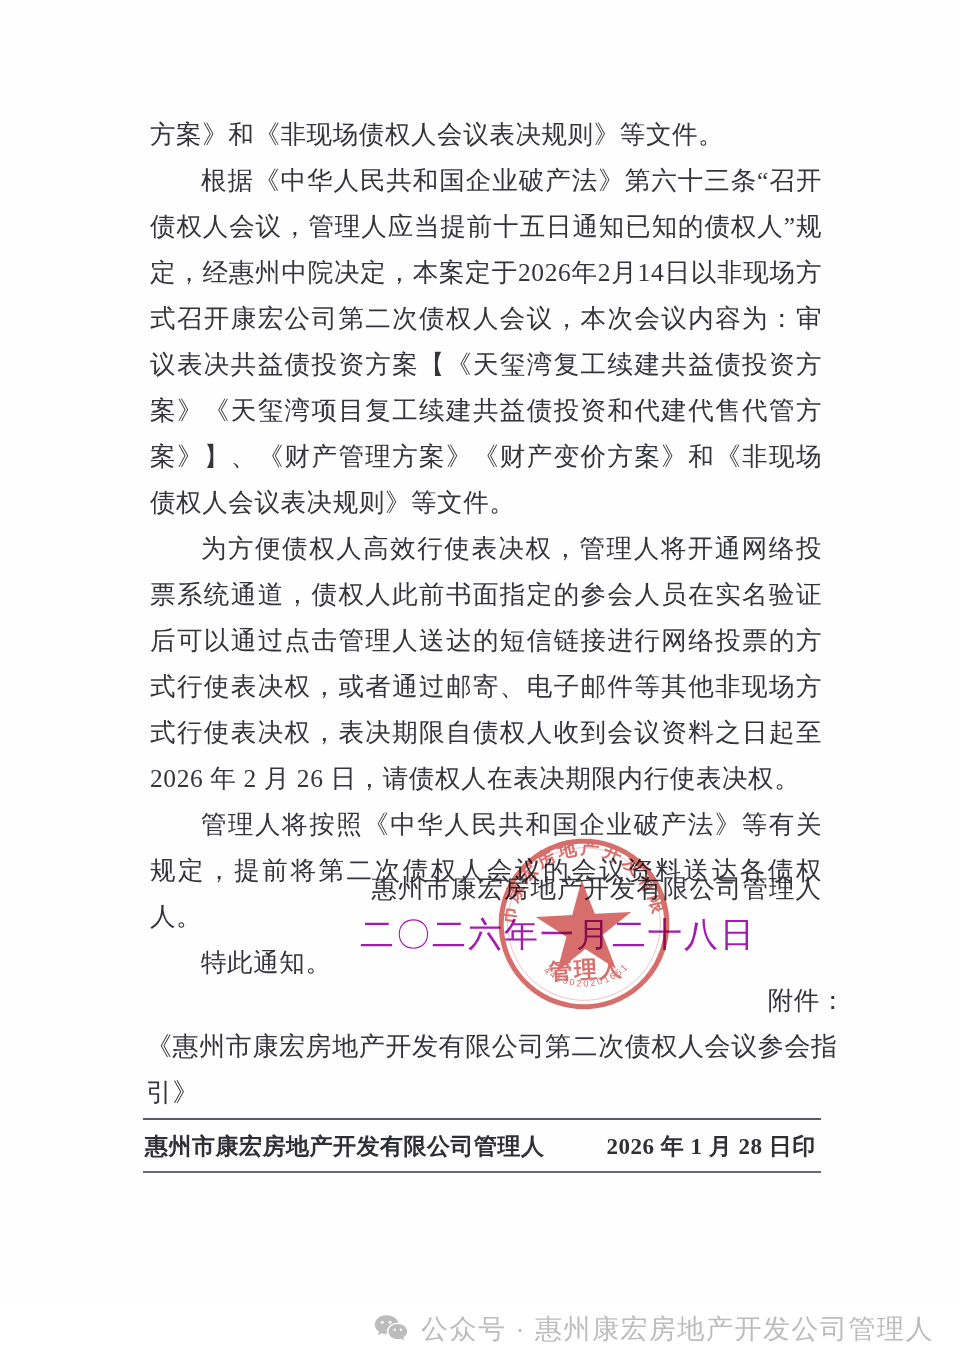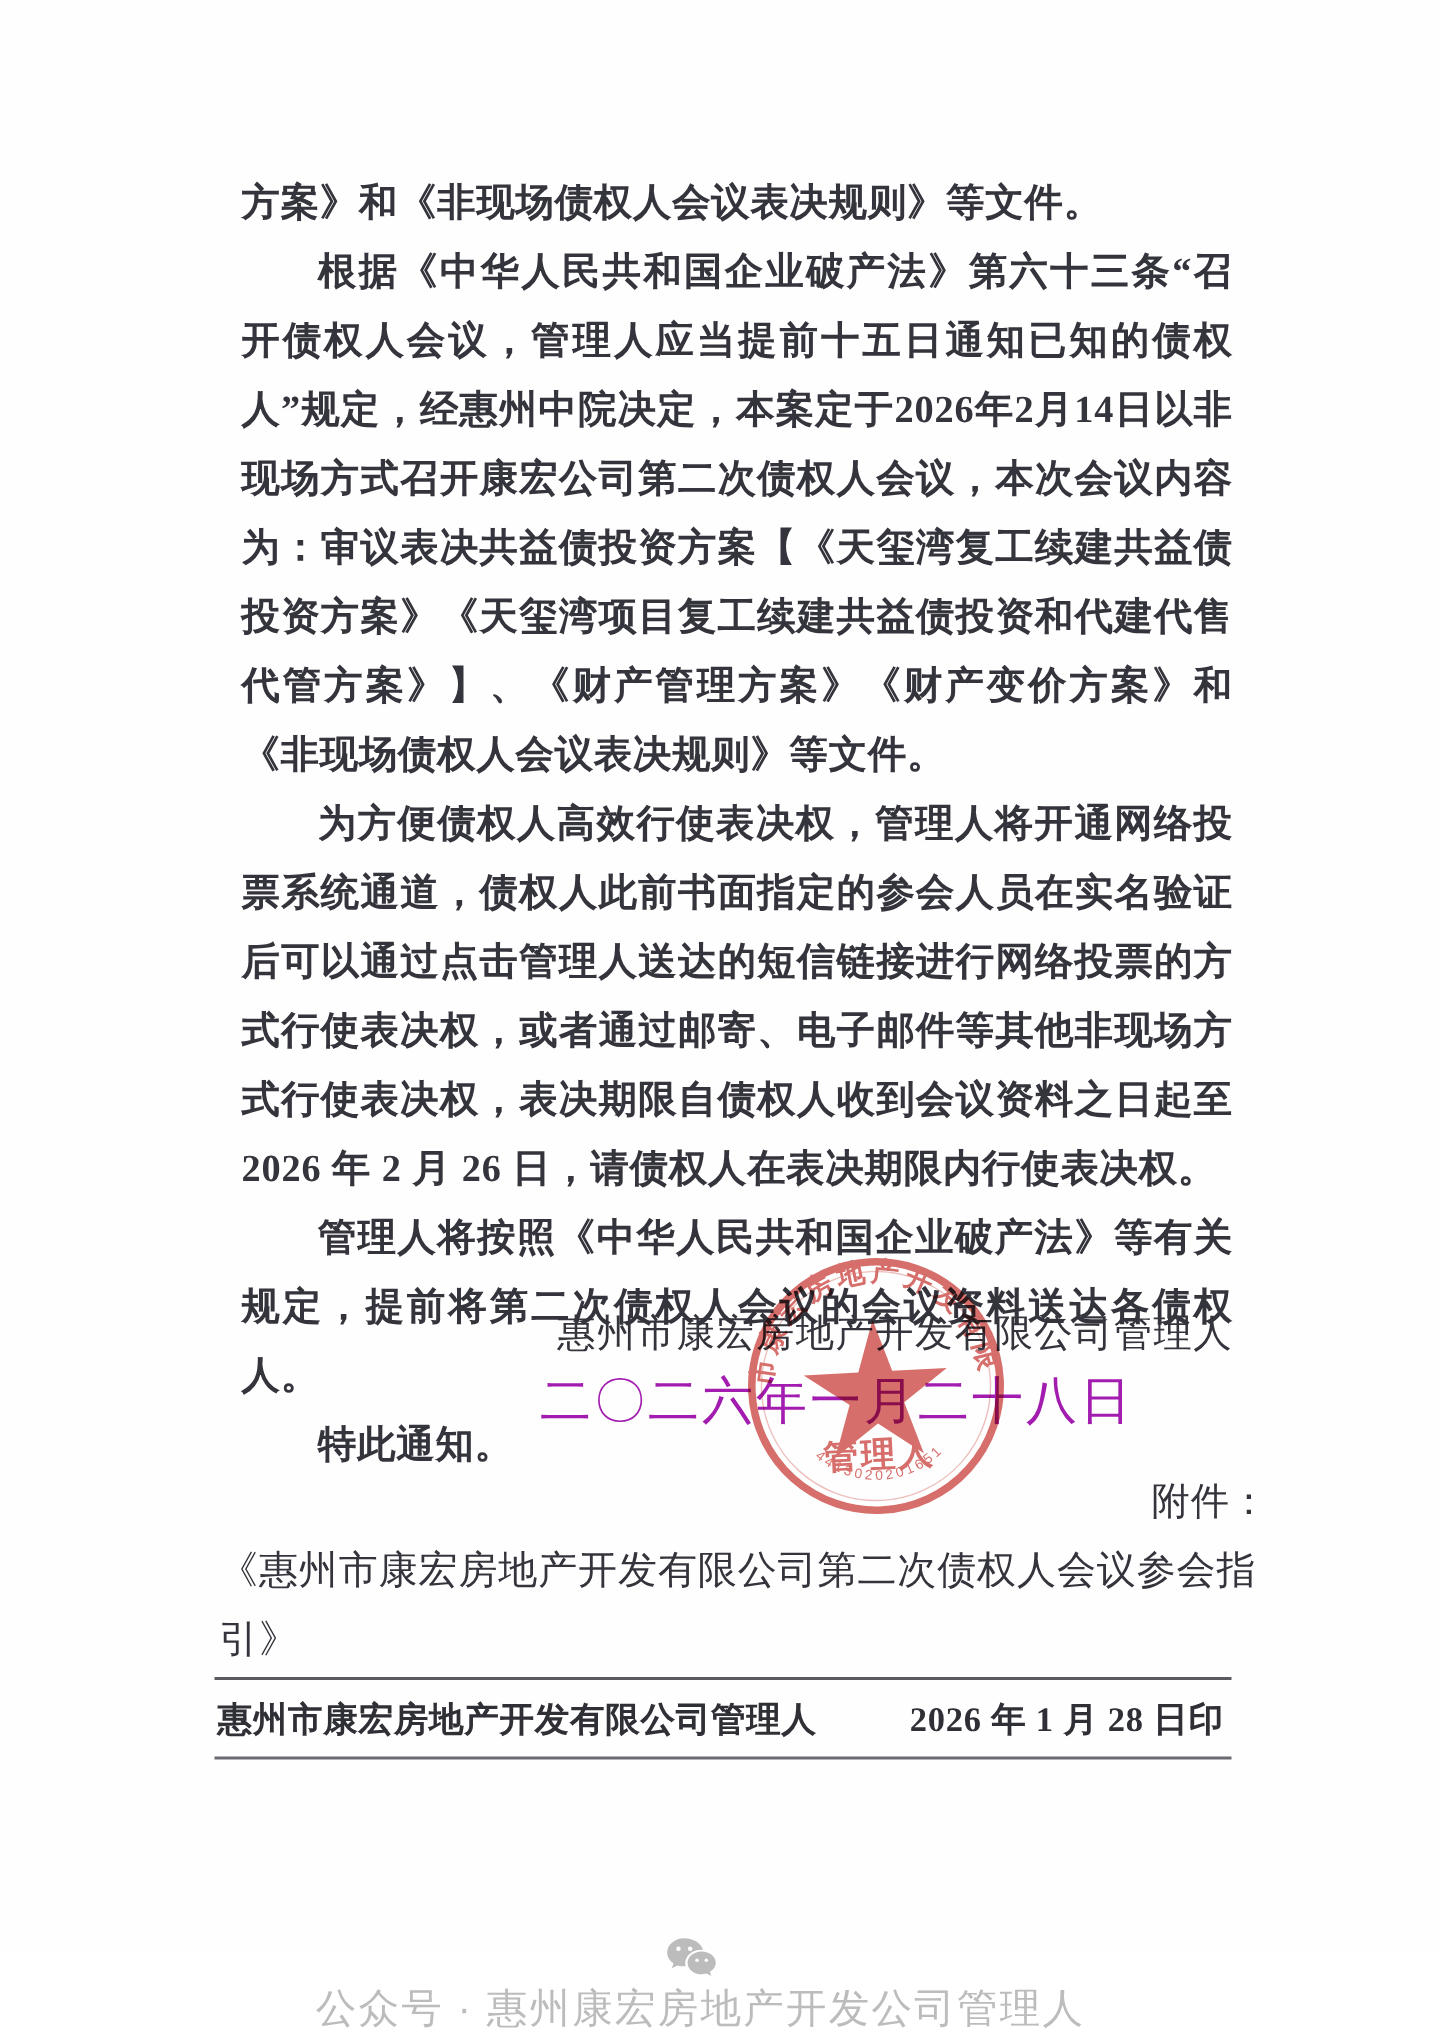--- a/index.html
+++ b/index.html
@@ -22,28 +22,28 @@
   }
 
   
   .doc-body {
     position: absolute;
     left: 146px;
     top: 112px;
     width: 676px;
   }
   .para {
-    margin: 0 0 0 15px;
+    margin: 0 0 0 4px;
     font-size: 25.5px;
     line-height: 46px;
     letter-spacing: 0.6px;
     text-align: justify;
     text-justify: inter-character;
     color: #34343c;
-    font-weight: 700;
+    font-weight: 400;
   }
   .para.indent {
     text-indent: 2em;
   }
   .para + .para {
     margin-top: 0;
   }
 
   
   .sign-block {
@@ -154,21 +154,20 @@
     left: 0;
     top: 1300px;
     width: 960px;
     height: 57px;
     display: flex;
     align-items: center;
     justify-content: flex-end;
     padding-right: 26px;
     box-sizing: border-box;
     background: #ffffff;
-    flex-direction: column;
   }
   .wechat-icon {
     width: 34px;
     height: 30px;
     margin-right: 13px;
     flex: none;
   }
   .wechat-icon svg { display: block; width: 100%; height: 100%; }
   .wechat-text {
     font-family: "Liberation Sans", "DejaVu Sans", sans-serif;

